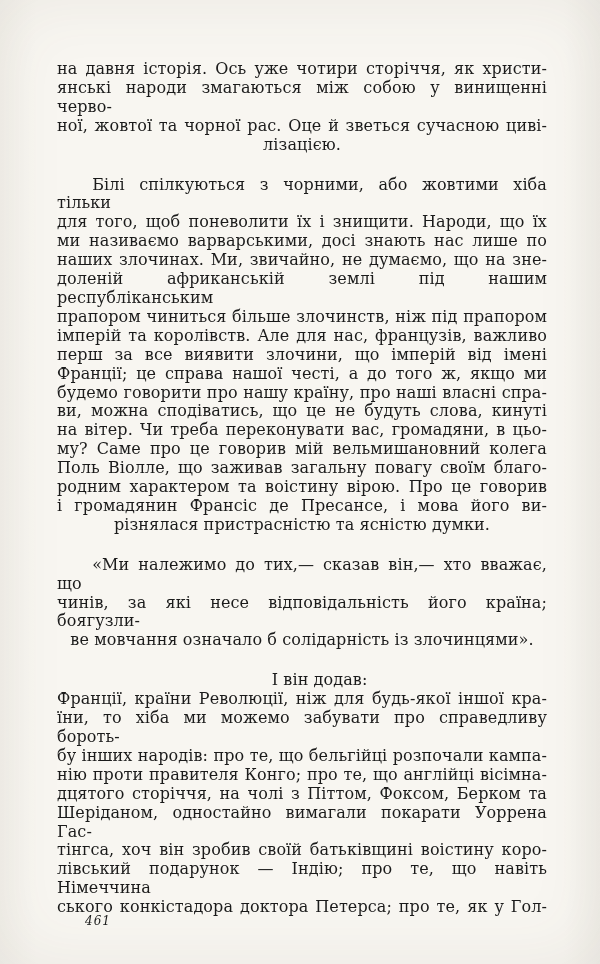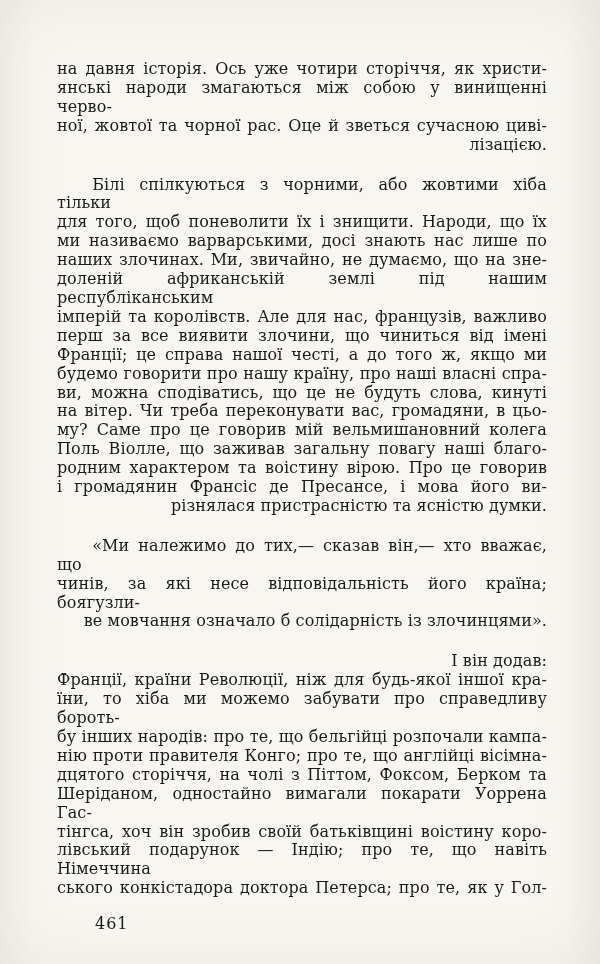--- a/index.html
+++ b/index.html
@@ -29,63 +29,65 @@
     width: 490px;
   }
   .paragraph {
     margin: 0;
     padding: 0;
   }
   .line {
     font-size: 16px;
     line-height: 18.9px;
     white-space: normal;
-    text-align: right;
+    text-align: center;
     letter-spacing: 0.1px;
   }
   .line.just {
     text-align: justify;
     text-align-last: justify;
   }
   .line.indent {
     text-indent: 2.2em;
     margin-top: 21px;
   }
   .page-number {
     margin-top: 24px;
-    margin-left: 38px;
-    font-size: 16px;
+    margin-left: 28px;
+    font-style: italic;
+    font-size: 12px;
     letter-spacing: 1px;
   }
 </style>
 </head>
 <body>
 
 <div class="scan-page">
   <div class="text-block">
       <div class="paragraph">
         <div class="line just">на давня історія. Ось уже чотири сторіччя, як христи-</div>
         <div class="line just">янські народи змагаються між собою у винищенні черво-</div>
         <div class="line just">ної, жовтої та чорної рас. Оце й зветься сучасною циві-</div>
         <div class="line">лізацією.</div>
       </div>
       <div class="paragraph">
         <div class="line indent just">Білі спілкуються з чорними, або жовтими хіба тільки</div>
         <div class="line just">для того, щоб поневолити їх і знищити. Народи, що їх</div>
         <div class="line just">ми називаємо варварськими, досі знають нас лише по</div>
         <div class="line just">наших злочинах. Ми, звичайно, не думаємо, що на зне-</div>
         <div class="line just">доленій африканській землі під нашим республіканським</div>
+        <div class="line just">прапором чиниться більше злочинств, ніж під прапором</div>
         <div class="line just">імперій та королівств. Але для нас, французів, важливо</div>
-        <div class="line just">перш за все виявити злочини, що чиниться від імені</div>
+        <div class="line just">перш за все виявити злочини, що імперій від імені</div>
         <div class="line just">Франції; це справа нашої честі, а до того ж, якщо ми</div>
         <div class="line just">будемо говорити про нашу країну, про наші власні спра-</div>
         <div class="line just">ви, можна сподіватись, що це не будуть слова, кинуті</div>
         <div class="line just">на вітер. Чи треба переконувати вас, громадяни, в цьо-</div>
         <div class="line just">му? Саме про це говорив мій вельмишановний колега</div>
-        <div class="line just">Поль Віолле, що заживав загальну повагу наші благо-</div>
+        <div class="line just">Поль Віолле, що заживав загальну повагу своїм благо-</div>
         <div class="line just">родним характером та воістину вірою. Про це говорив</div>
         <div class="line just">і громадянин Франсіс де Пресансе, і мова його ви-</div>
         <div class="line">різнялася пристрасністю та ясністю думки.</div>
       </div>
       <div class="paragraph">
         <div class="line indent just">«Ми належимо до тих,— сказав він,— хто вважає,  що</div>
         <div class="line just">чинів, за які несе відповідальність його країна; боягузли-</div>
         <div class="line">ве мовчання означало б солідарність із злочинцями».</div>
       </div>
       <div class="paragraph">

